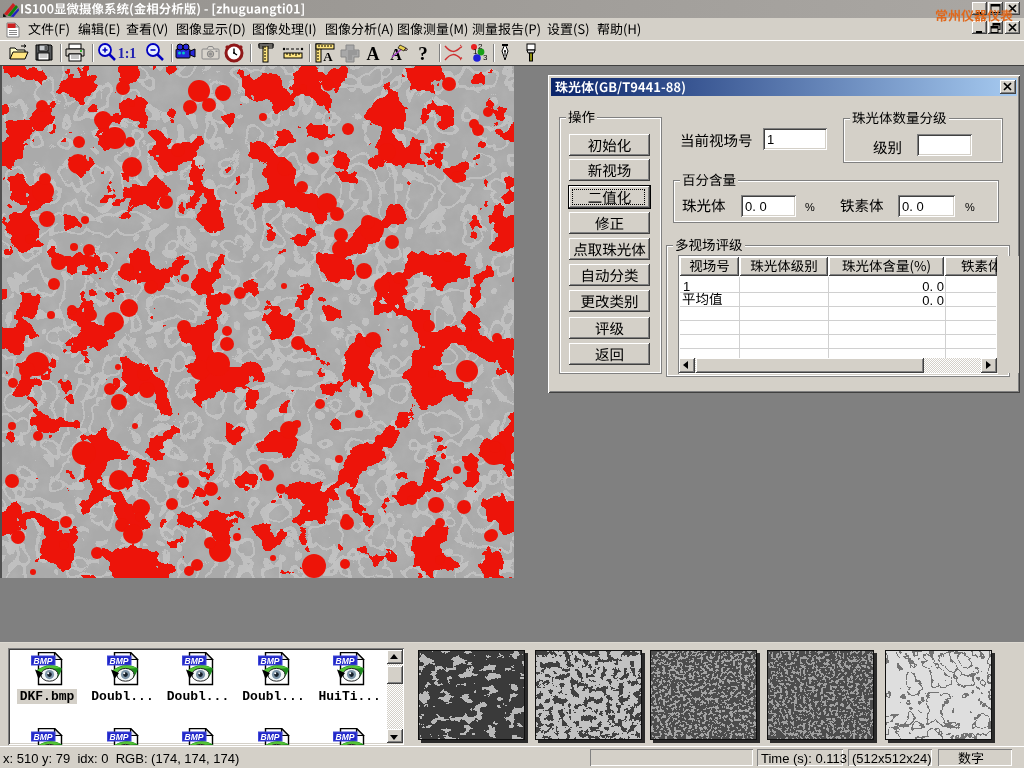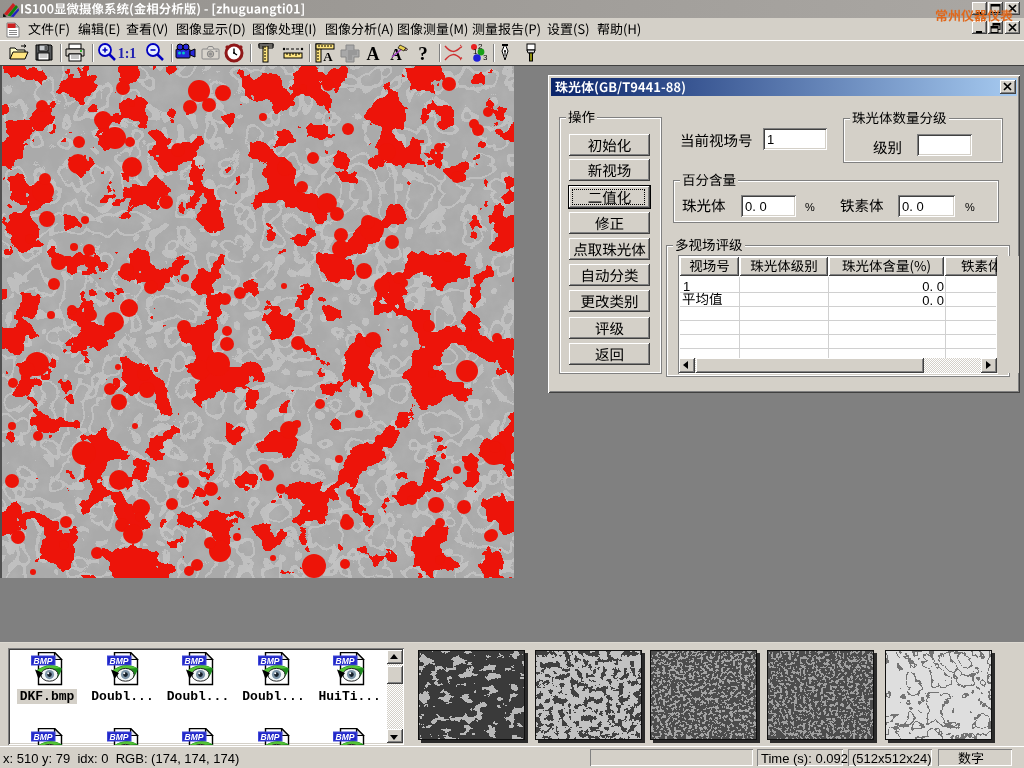--- a/index.html
+++ b/index.html
@@ -656,21 +656,21 @@
 <svg style="position:absolute;left:885px;top:650px;border:1px solid #111" width="107" height="90">
     <rect width="107" height="90" fill="#dedede"></rect>
     <rect width="107" height="90" fill="#777" filter="url(#t5)"></rect>
   </svg>
 <div style="position:absolute;left:0;top:746px;width:1024px;height:22px;background:#d4d0c8;border-top:1px solid #fff;"></div>
 <div style="position:absolute;left:3px;top:751px;font:13px 'Liberation Sans',sans-serif;color:#000;">x: 510 y: 79&nbsp; idx: 0&nbsp; RGB: (174, 174, 174)</div>
 <div style="position:absolute;left:590px;top:749px;width:163px;height:17px;box-shadow:inset 1px 1px 0 #808080,inset -1px -1px 0 #fff;"></div>
 <div style="position:absolute;left:757px;top:749px;width:86px;height:17px;box-shadow:inset 1px 1px 0 #808080,inset -1px -1px 0 #fff;"></div>
 <div style="position:absolute;left:848px;top:749px;width:84px;height:17px;box-shadow:inset 1px 1px 0 #808080,inset -1px -1px 0 #fff;"></div>
 <div style="position:absolute;left:938px;top:749px;width:74px;height:17px;box-shadow:inset 1px 1px 0 #808080,inset -1px -1px 0 #fff;"></div>
-<div style="position:absolute;left:761px;top:751px;font:13px 'Liberation Sans',sans-serif;color:#000;">Time (s): 0.092</div>
+<div style="position:absolute;left:761px;top:751px;font:13px 'Liberation Sans',sans-serif;color:#000;">Time (s): 0.113</div>
 <div style="position:absolute;left:852px;top:751px;font:13px 'Liberation Sans',sans-serif;color:#000;">(512x512x24)</div>
 <svg style="position:absolute;left:0;top:0;pointer-events:none" width="1024" height="768">
     <g fill="#fff" transform="translate(20 13.5) scale(0.012500 -0.012500)">
       <use href="#g0" x="0"></use>
       <use href="#g1" x="330"></use>
       <use href="#g2" x="954"></use>
       <use href="#g3" x="1544"></use>
       <use href="#g3" x="2134"></use>
       <use href="#g4" x="2724"></use>
       <use href="#g5" x="3724"></use>

